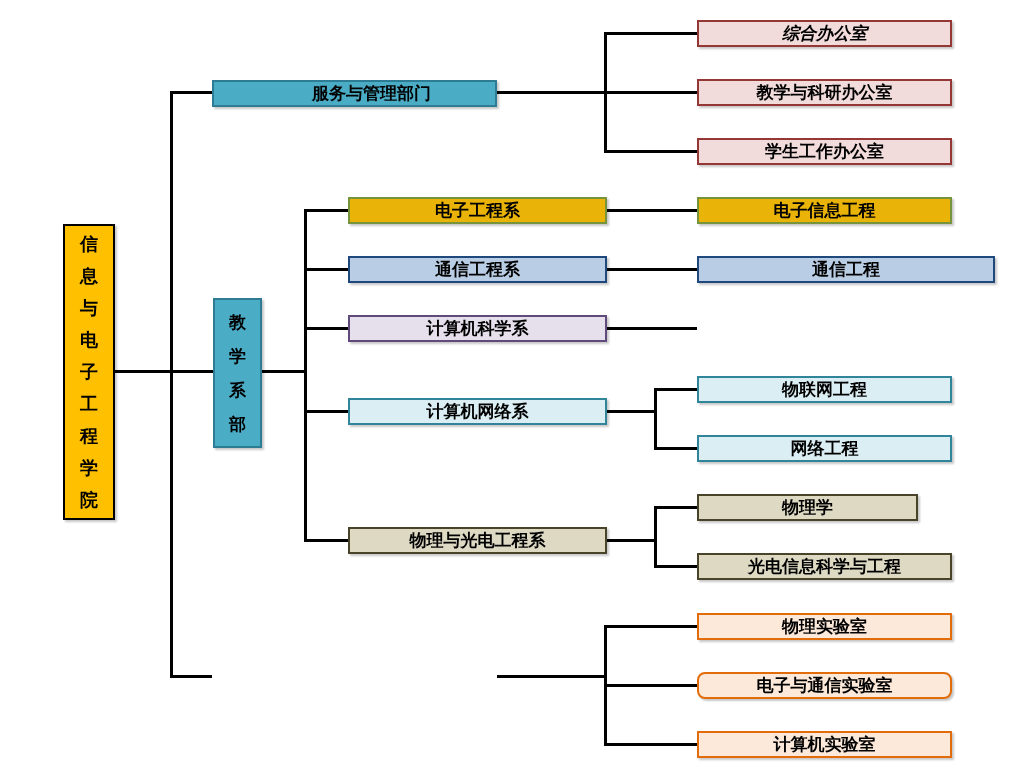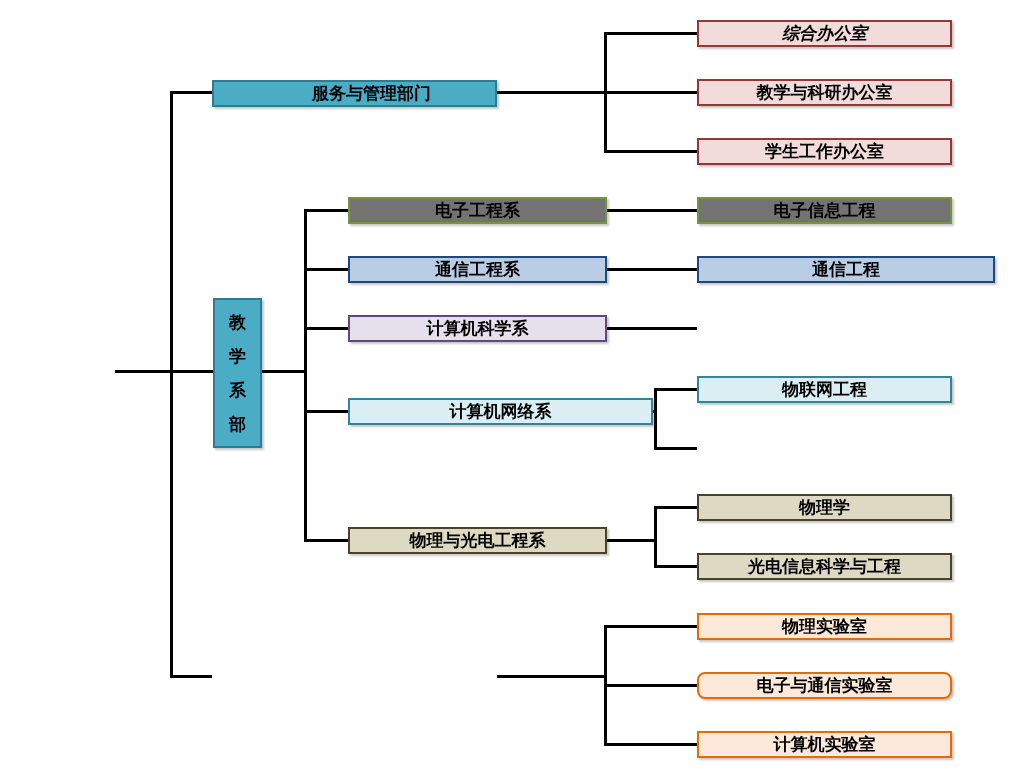--- a/index.html
+++ b/index.html
@@ -30,21 +30,21 @@
     box-shadow:2px 2px 2px rgba(0,0,0,0.22);
     line-height:1;
   }
   .node.vert{
     word-break:break-all;
     line-height:32px;
   }
   .orange{background:#FFC000;border-color:#000000;}
   .teal{background:#4BACC6;border-color:#2E7C93;}
   .pink{background:#F2DCDB;border-color:#953735;}
-  .green{background:#737373;border-color:#77933C;}
+  .green{background:#eab308;border-color:#77933C;}
   .blue{background:#B9CDE5;border-color:#1F497D;}
   .purple{background:#E5E0EC;border-color:#604A7B;text-align:center;}
   .cyan{background:#DBEEF4;border-color:#31859B;}
   .khaki{background:#DDD9C3;border-color:#494429;}
   .peach{background:#FDE9D9;border-color:#E36C0A;}
 </style>
 </head>
 <body>
 
 <div id="canvas">
@@ -80,40 +80,42 @@
   <div class="line" style="left:654px;top:506px;width:3px;height:62px"></div>
   <div class="line" style="left:654px;top:506px;width:43px;height:3px"></div>
   <div class="line" style="left:654px;top:565px;width:43px;height:3px"></div>
 
   <div class="line" style="left:497px;top:675px;width:110px;height:3px"></div>
   <div class="line" style="left:604px;top:625px;width:3px;height:121px"></div>
   <div class="line" style="left:604px;top:625px;width:93px;height:3px"></div>
   <div class="line" style="left:604px;top:684px;width:93px;height:3px"></div>
   <div class="line" style="left:604px;top:743px;width:93px;height:3px"></div>
 
+  <div class="node vert orange" style="left:63px;top:224px;width:52px;height:296px;padding:0 14px;font-size:18px;">信息与电子工程学院</div>
 
   <div class="node teal" style="left:212px;top:80px;width:285px;padding-left:34px;">服务与管理部门</div>
   <div class="node pink" style="left:697px;top:20px;width:255px;font-style:italic;">综合办公室</div>
   <div class="node pink" style="left:697px;top:79px;width:255px;">教学与科研办公室</div>
   <div class="node pink" style="left:697px;top:138px;width:255px;">学生工作办公室</div>
 
   <div class="node vert teal" style="left:213px;top:298px;width:49px;height:150px;padding:0 13px;line-height:34px;">教学系部</div>
 
   <div class="node green" style="left:348px;top:197px;width:259px;">电子工程系</div>
   <div class="node green" style="left:697px;top:197px;width:255px;">电子信息工程</div>
 
   <div class="node blue" style="left:348px;top:256px;width:259px;">通信工程系</div>
   <div class="node blue" style="left:697px;top:256px;width:298px;">通信工程</div>
 
   <div class="node purple" style="left:348px;top:315px;width:259px;">计算机科学系</div>
 
-  <div class="node cyan" style="left:348px;top:398px;width:305px;">计算机网络系</div>
+  <div class="node cyan" style="left:348px;top:398px;width:259px;">计算机网络系</div>
   <div class="node cyan" style="left:697px;top:376px;width:255px;">物联网工程</div>
+  <div class="node cyan" style="left:697px;top:435px;width:255px;">网络工程</div>
 
   <div class="node khaki" style="left:348px;top:527px;width:259px;">物理与光电工程系</div>
-  <div class="node khaki" style="left:697px;top:494px;width:255px;">物理学</div>
+  <div class="node khaki" style="left:697px;top:494px;width:221px;">物理学</div>
   <div class="node khaki" style="left:697px;top:553px;width:255px;">光电信息科学与工程</div>
 
   <div class="node peach" style="left:697px;top:613px;width:255px;">物理实验室</div>
   <div class="node peach" style="left:697px;top:672px;width:255px;border-radius:8px;">电子与通信实验室</div>
   <div class="node peach" style="left:697px;top:731px;width:255px;">计算机实验室</div>
 
 </div>
 
 </body></html>

